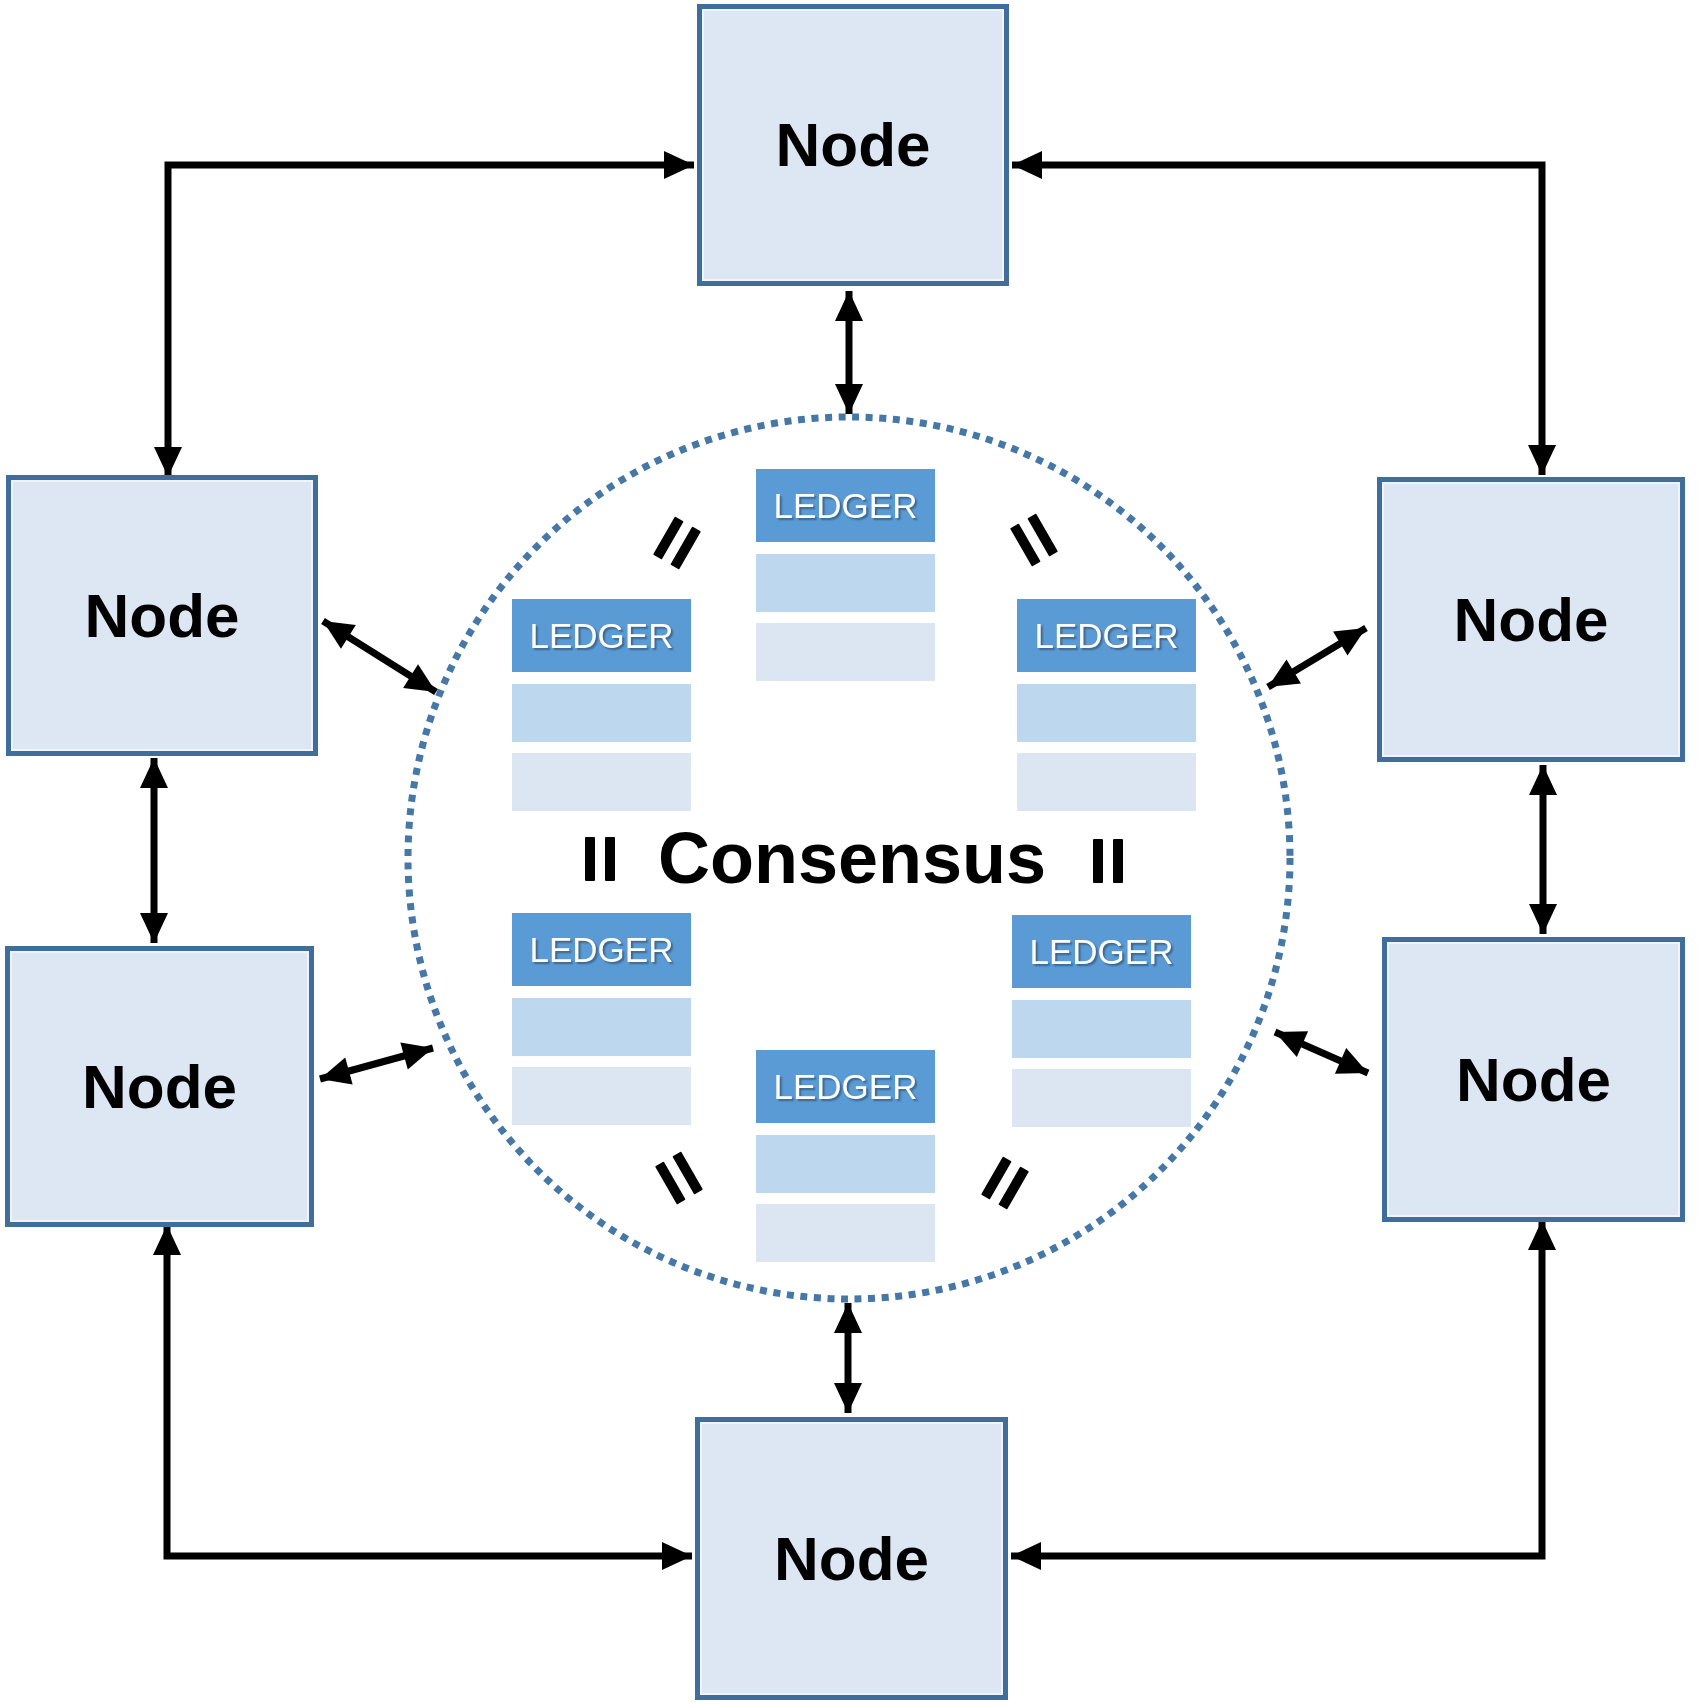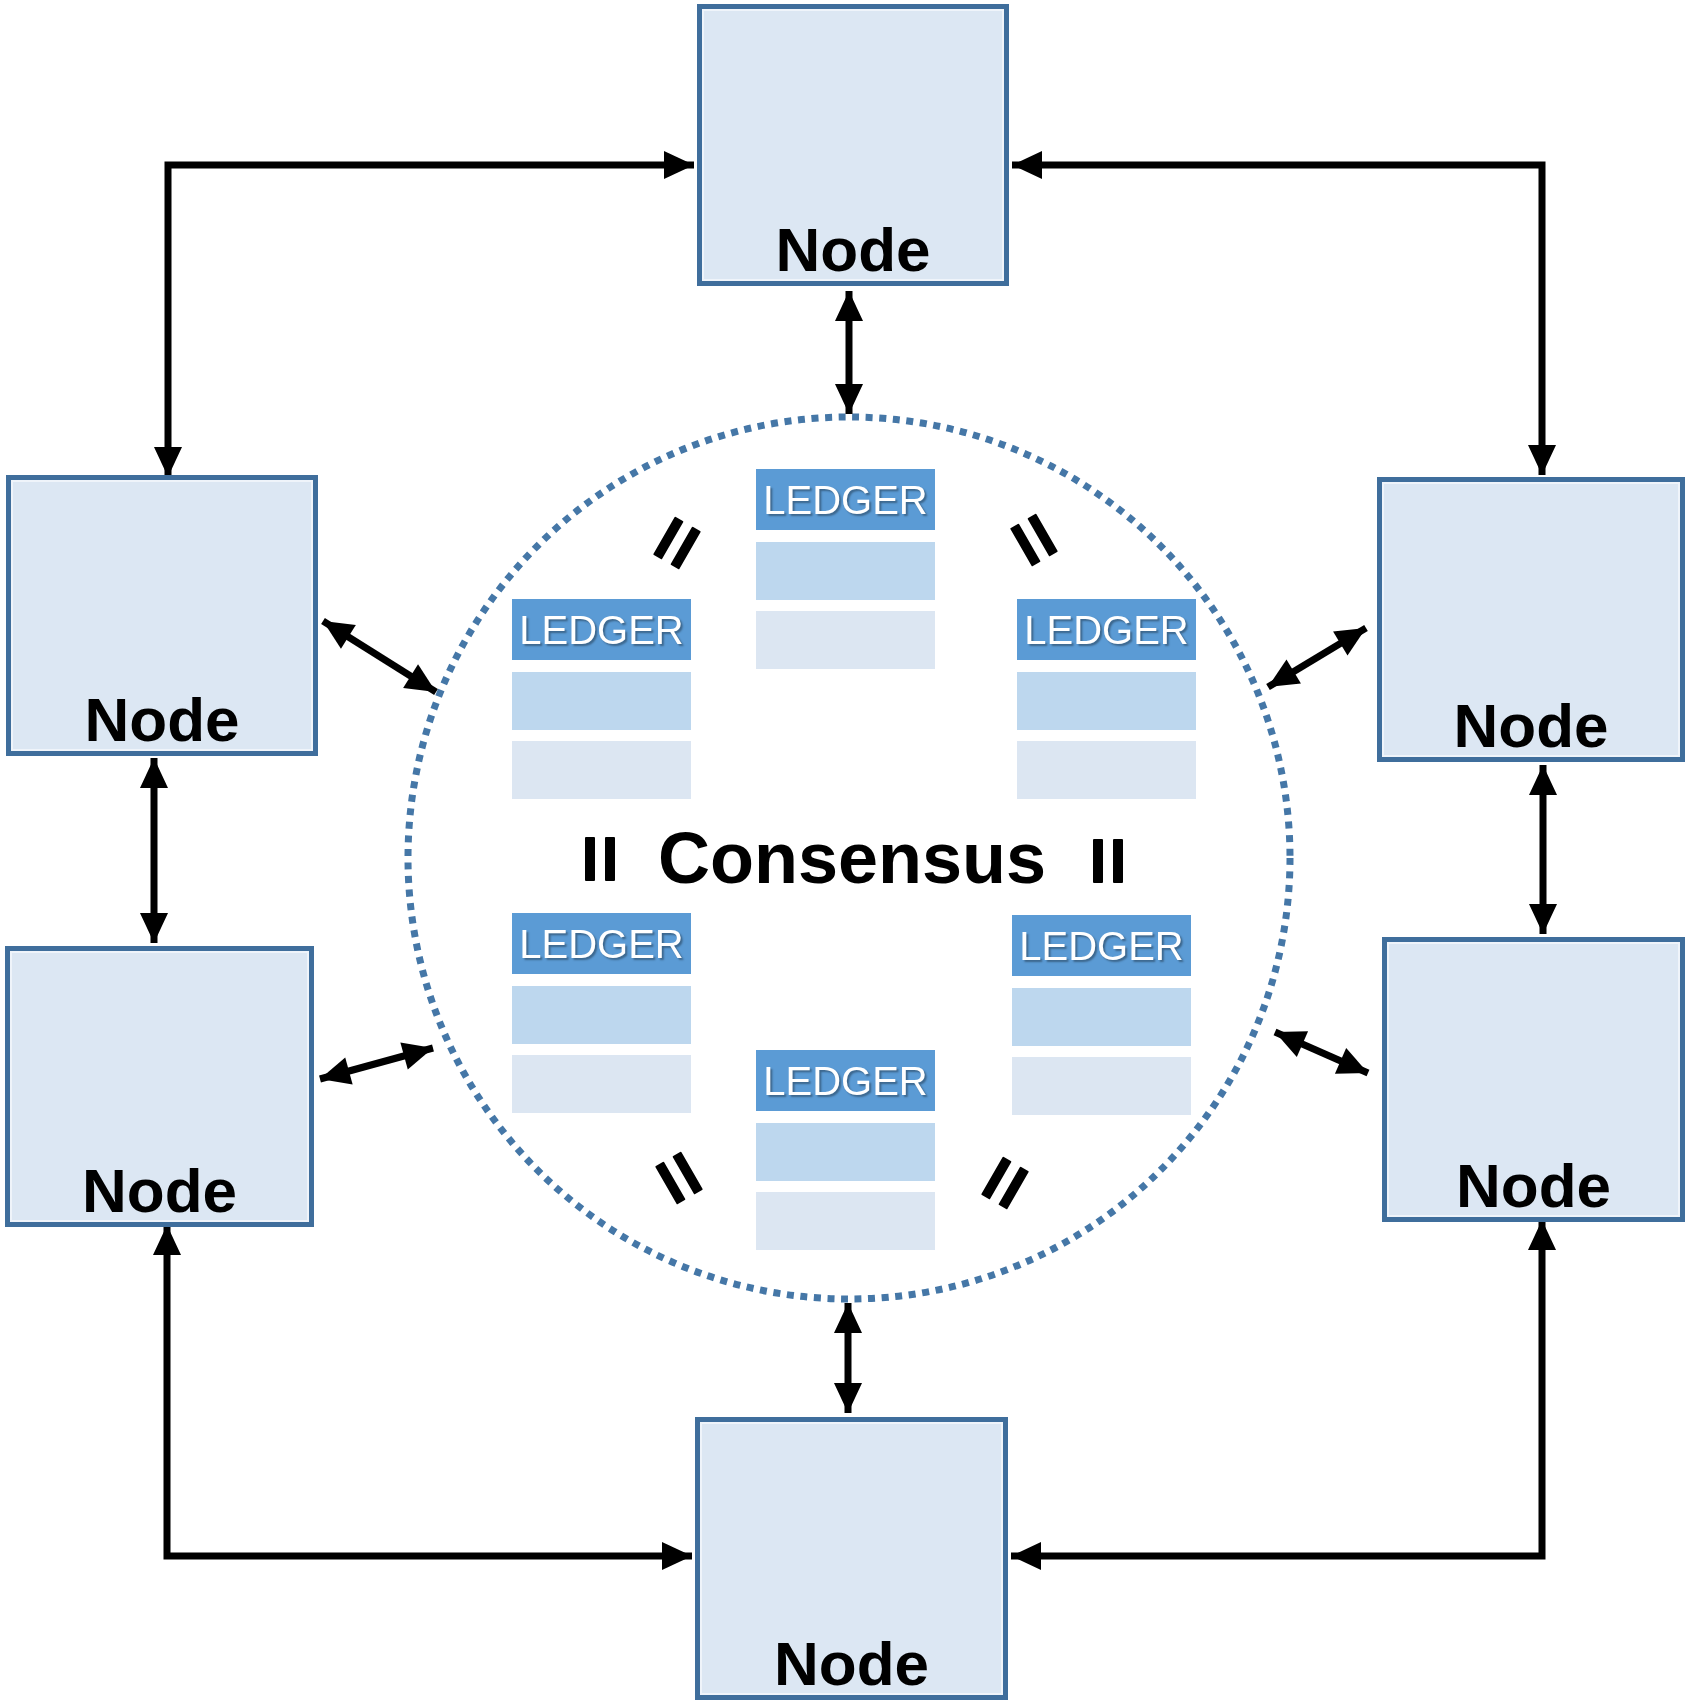--- a/index.html
+++ b/index.html
@@ -22,33 +22,33 @@
   }
   .layer{position:absolute;left:0;top:0;width:1698px;height:1706px;}
 
   
   .node{
     position:absolute;
     box-sizing:border-box;
     background:var(--node-fill);
     border:5px solid var(--node-border);
     box-shadow:inset 0 0 0 2px rgba(255,255,255,0.55);
-    display:flex;align-items:flex-end;justify-content:center;
+    display:flex;align-items:center;justify-content:center;
   }
   .node .label{
     font-size:62px;font-weight:700;color:var(--text);
     letter-spacing:0px;line-height:1;
   }
 
   
   .ledger{position:absolute;width:179px;}
   .ledger .hdr{
-    height:61px;background:var(--ledger-header);
+    height:73px;background:var(--ledger-header);
     display:flex;align-items:center;justify-content:center;
-    color:#ffffff;font-size:40px;font-weight:400;
+    color:#ffffff;font-size:35px;font-weight:400;
     text-shadow:2px 2px 2px rgba(0,0,0,0.35);
     line-height:1;
   }
   .ledger .row{height:58px;}
   .ledger .row.mid{margin-top:12px;background:var(--ledger-row-medium);}
   .ledger .row.light{margin-top:11px;background:var(--ledger-row-light);}
 
   
   .consensus{
     position:absolute;left:852px;top:858px;

